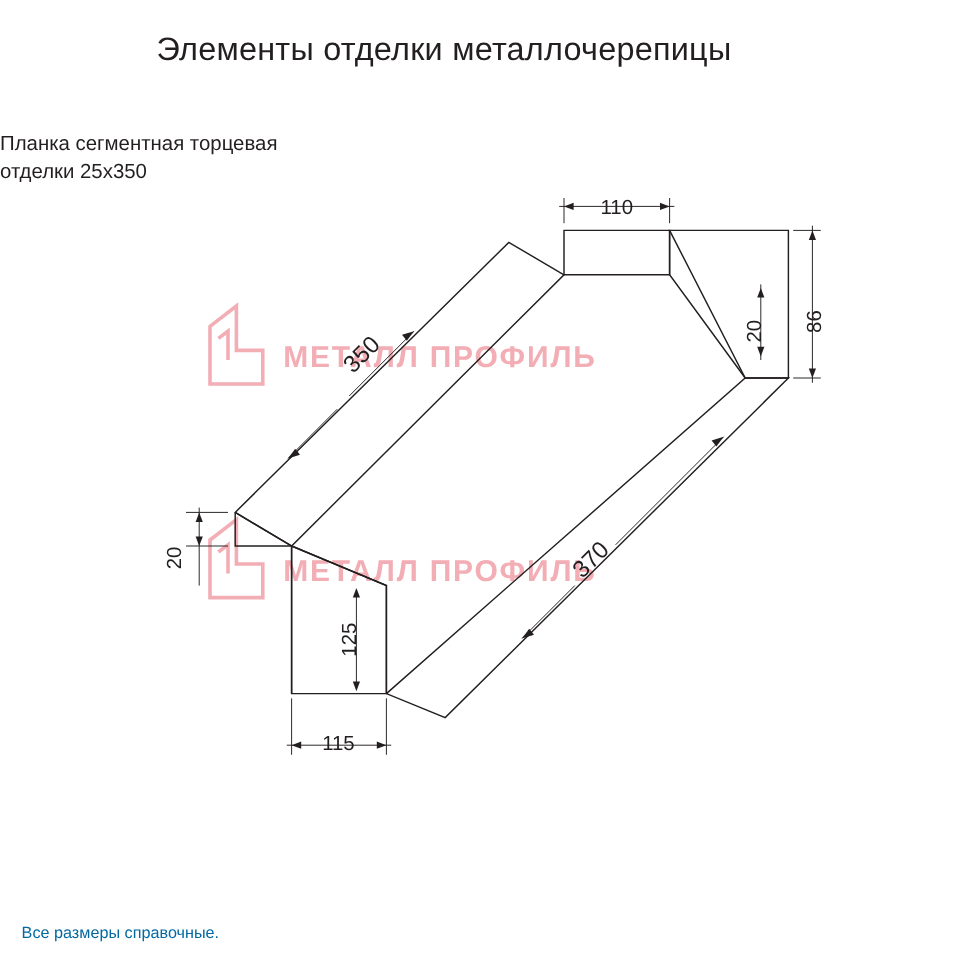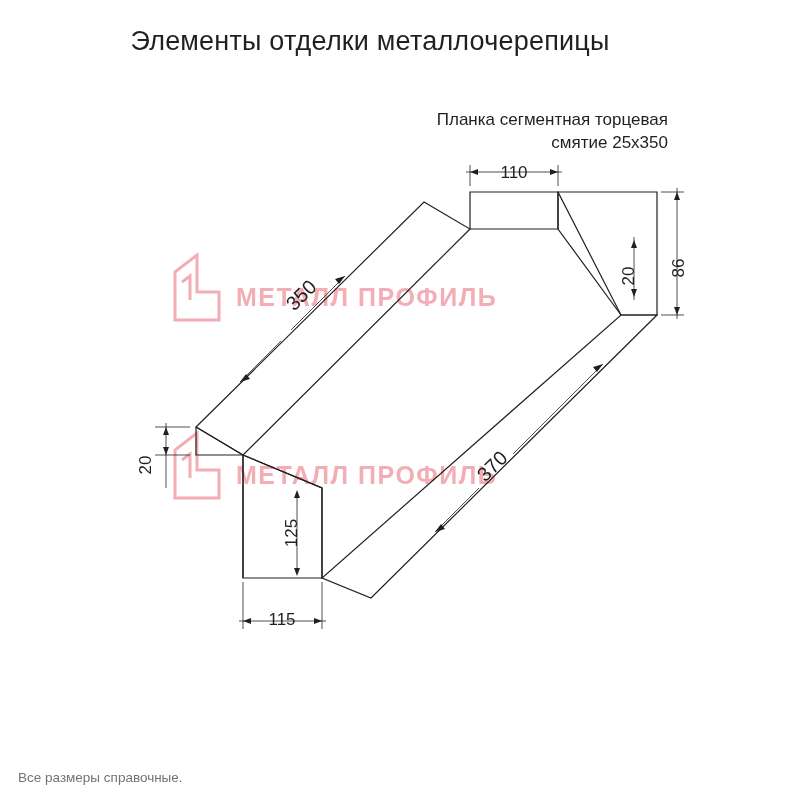--- a/index.html
+++ b/index.html
@@ -29,39 +29,39 @@
     font-size: 27px;
     letter-spacing: 0.2px;
     color: #231f20;
     white-space: nowrap;
   }
   .subtitle {
     position: absolute;
     top: 108px;
     left: 0;
     width: 668px;
-    text-align: right;
+    text-align: left;
     font-size: 17px;
     line-height: 23px;
     color: #231f20;
   }
   .drawing {
     position: absolute;
     top: 0;
     left: 0;
     width: 800px;
     height: 800px;
   }
   .footnotes {
     position: absolute;
     left: 18px;
     bottom: 12px;
     font-size: 13.5px;
     line-height: 20px;
-    color: #737373;
+    color: #0369a1;
   }
   .footnotes div {
     white-space: nowrap;
   }
   svg text {
     font-family: "Liberation Sans", sans-serif;
     fill: #231f20;
   }
   .wm-text {
     font-family: "Liberation Sans", sans-serif;
@@ -78,21 +78,21 @@
 </style>
 </head>
 <body>
 
 <div class="page">
 
   <div class="title">Элементы отделки металлочерепицы</div>
 
   <div class="subtitle">
     <div>Планка сегментная торцевая</div>
-    <div>смятие 25х350</div>
+    <div>отделки 25х350</div>
   </div>
 
   <svg class="drawing" viewBox="0 0 800 800">
 
     <g opacity="0.85">
       <path class="wm-shape" d="M175 272 L197 255 L197 292 L219 292 L219 320 L175 320 Z"></path>
       <path class="wm-shape" d="M182 282 L190 276 L190 300"></path>
       <text class="wm-text" x="236" y="306">МЕТАЛЛ ПРОФИЛЬ</text>
     </g>
     <g opacity="0.85">

